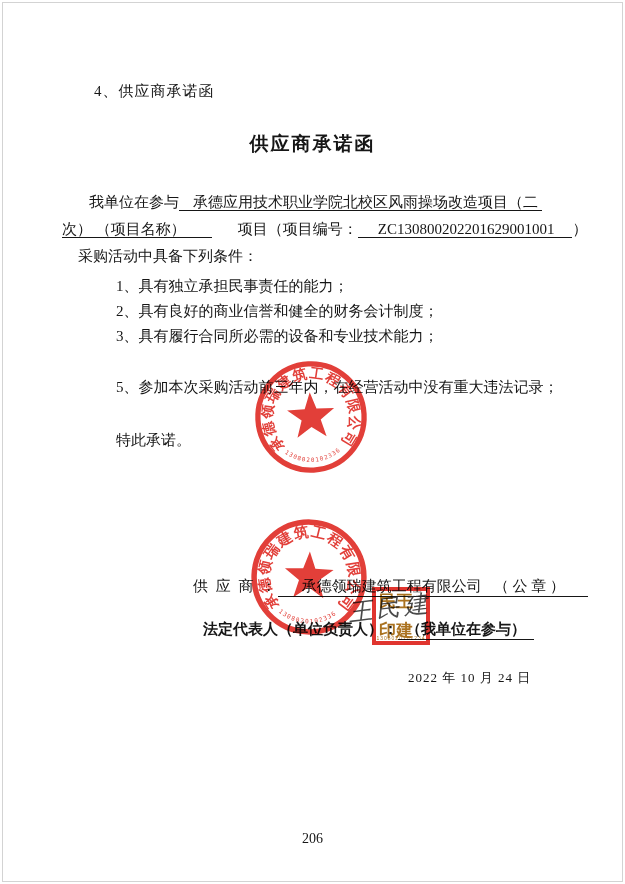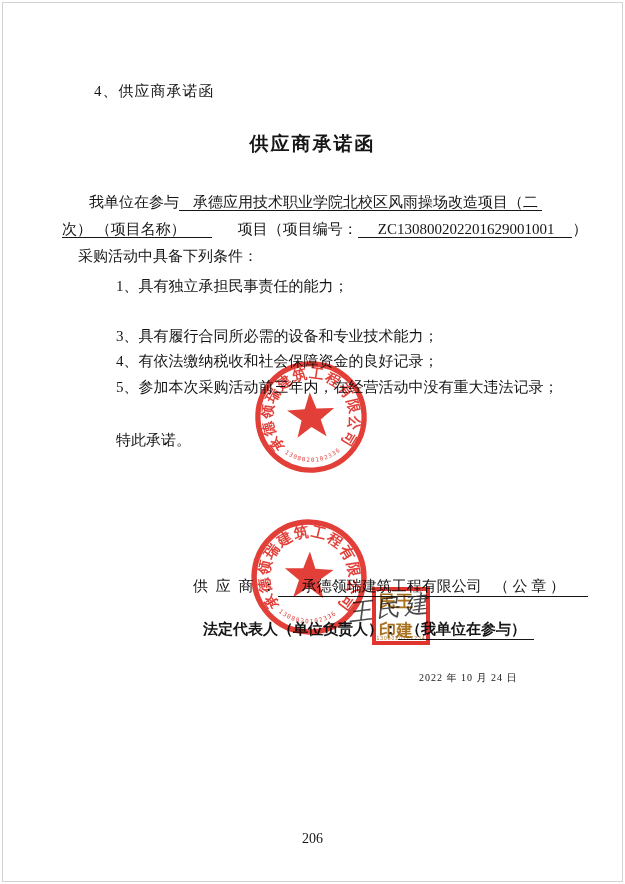--- a/index.html
+++ b/index.html
@@ -24,21 +24,21 @@
   .l2 .mid{margin-left:26px;}
   .l2 .u-num{padding-left:20px;padding-right:18px;}
   .l3{left:62px;top:246px;margin-left:16px;}
   .cond{left:116px;}
   .commitment{left:116px;top:430px;}
   .supplier-line{left:193px;top:576px;display:flex;align-items:flex-start;}
   .supplier-line .lbl{letter-spacing:2px;}
   .sup-u{display:inline-flex;width:310px;justify-content:center;gap:12px;}
   .legal-line{left:203px;top:619px;display:flex;align-items:flex-start;font-weight:bold;}
   .legal-u{display:inline-flex;width:128px;justify-content:flex-end;padding-right:8px;}
-  .date-line{left:419px;top:668px;font-size:10px;letter-spacing:1px;}
+  .date-line{left:408px;top:668px;font-size:13px;letter-spacing:1px;}
   .page-number{position:absolute;top:831px;left:0;width:100%;text-align:center;font-size:14px;z-index:1;}
   
   .signature{
     position:absolute;left:348px;top:592px;z-index:2;color:#2b2b2b;
     font-style:italic;font-size:24px;letter-spacing:4px;transform:rotate(-7deg);
     opacity:.85;white-space:nowrap;
   }
   
   .stamp{position:absolute;z-index:4;mix-blend-mode:multiply;opacity:.86;}
   .stamp-1{left:252px;top:358px;width:118px;height:118px;transform:rotate(-3deg);}
@@ -75,22 +75,22 @@
     <span class="prefix">我单位在参与</span><span class="u">承德应用技术职业学院北校区风雨操场改造项目（二</span>
   </div>
 
   <div class="line l2">
     <span class="u u-name">次） （项目名称）</span><span class="mid">项目（项目编号：</span><span class="u u-num">ZC130800202201629001001</span><span>）</span>
   </div>
 
   <div class="line l3">采购活动中具备下列条件：</div>
 
   <div class="line cond" style="top:276px">1、具有独立承担民事责任的能力；</div>
+  <div class="line cond" style="top:301px">2、具有良好的商业信誉和健全的财务会计制度；</div>
   <div class="line cond" style="top:326px">3、具有履行合同所必需的设备和专业技术能力；</div>
-  <div class="line cond" style="top:351px">4、有依法缴纳税收和社会保障资金的良好记录；</div>
   <div class="line cond" style="top:377px">5、参加本次采购活动前三年内，在经营活动中没有重大违法记录；</div>
 
   <div class="line commitment">特此承诺。</div>
 
   <div class="line supplier-line">
     <span class="lbl">供 应 商 ：</span>
       <span class="u sup-u">
         <span>承德领瑞建筑工程有限公司</span>
         <span>（ 公 章 ）</span>
       </span>

